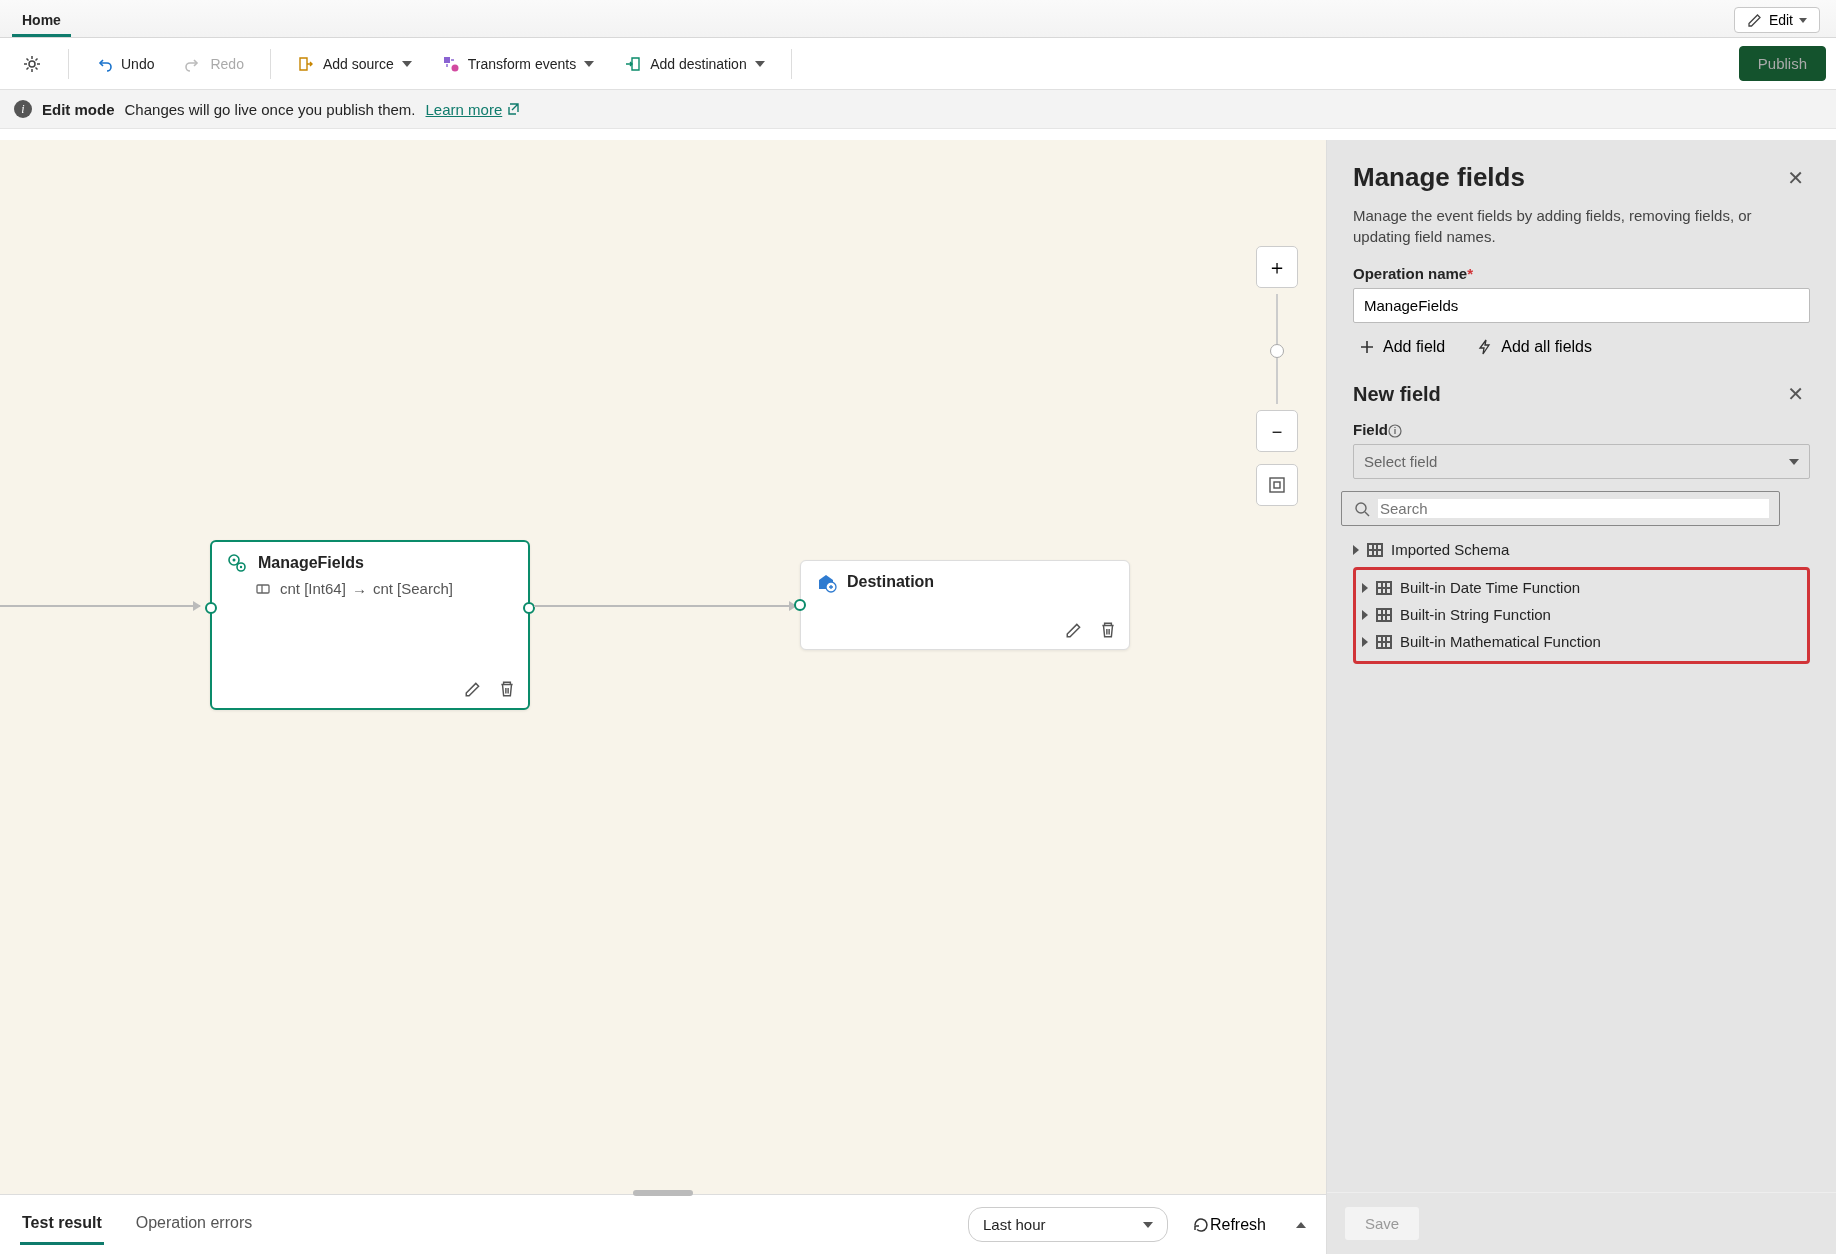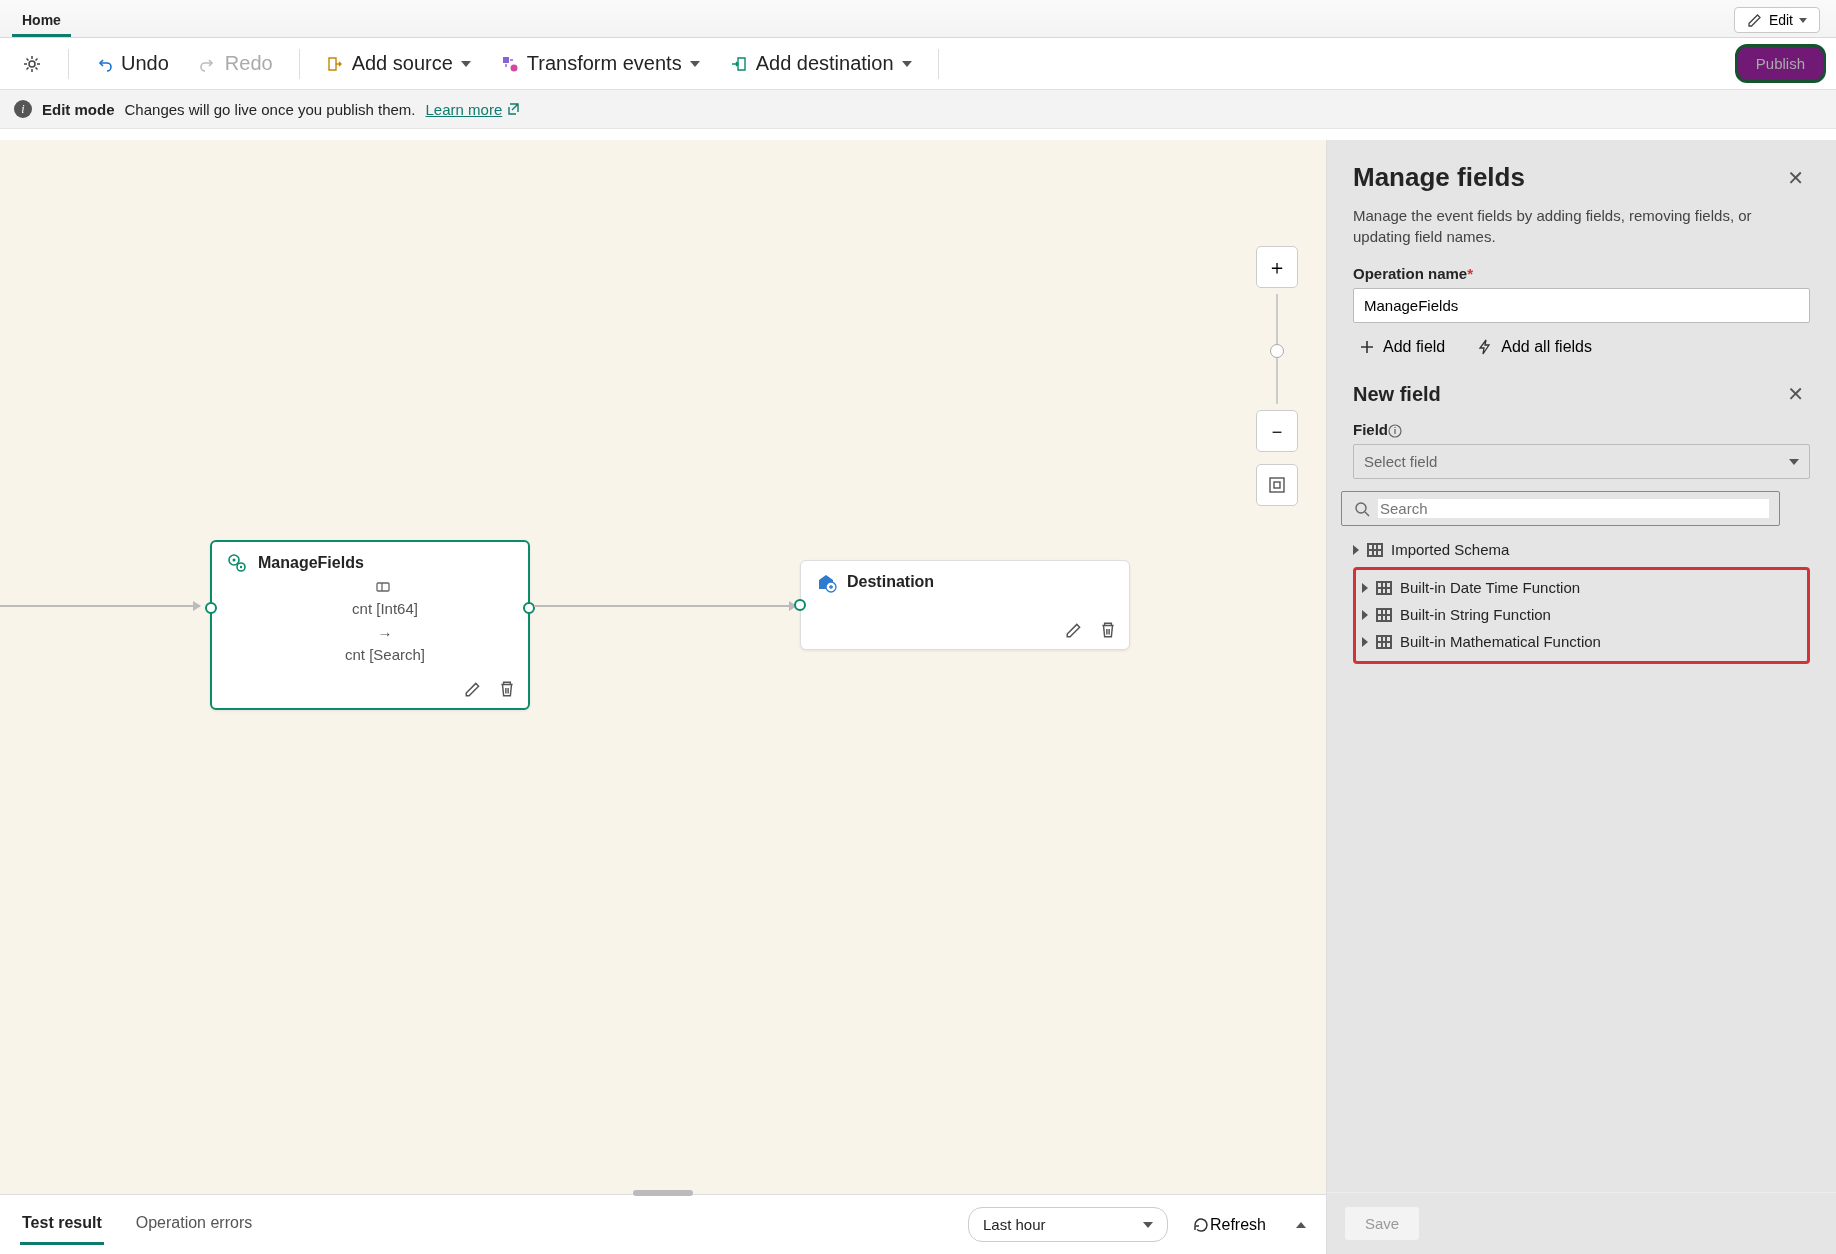--- a/index.html
+++ b/index.html
@@ -14,24 +14,24 @@
   
   .tab-row { height:38px; border-bottom:1px solid #d8d8d8; background:linear-gradient(#fafafa,#f3f3f3); display:flex; align-items:flex-end; padding:0 12px; }
   .tab { padding:8px 10px 6px; font-weight:600; border-bottom:3px solid transparent; cursor:pointer;}
   .tab.active { border-bottom-color:var(--teal); }
   .tab-row-spacer { flex:1; }
   .edit-btn { margin-bottom:4px; margin-right:4px; background:#fff; border:1px solid var(--btn-border); border-radius:4px; padding:4px 12px; display:flex; align-items:center; gap:6px; cursor:pointer; font-size:14px;}
   .caret-down { width:0;height:0;border-left:4px solid transparent;border-right:4px solid transparent;border-top:5px solid #555; display:inline-block;}
 
   
   .toolbar { height:52px; border-bottom:1px solid var(--border); display:flex; align-items:center; padding:0 10px; gap:6px; background:#fff;}
-  .tool-btn { display:flex; align-items:center; gap:8px; padding:6px 12px; background:transparent; border:none; cursor:pointer; font-size:20px; color:var(--text);}
+  .tool-btn { display:flex; align-items:center; gap:8px; padding:6px 12px; background:transparent; border:none; cursor:pointer; font-size:14px; color:var(--text);}
   .tool-btn.disabled { color:#aaa; }
   .vsep { width:1px; height:30px; background:#ddd; margin:0 8px;}
-  .publish-btn { margin-left:auto; background:#701a75; border:3px solid #14532d; color:#aaa; padding:8px 18px; border-radius:12px; font-size:15px;}
+  .publish-btn { margin-left:auto; background:#14532d; border:1px solid #14532d; color:#aaa; padding:8px 18px; border-radius:4px; font-size:15px;}
 
   
   .info-bar { display:flex; align-items:center; gap:10px; padding:10px 14px; background:#f3f3f3; border-bottom:1px solid #e5e5e5; font-size:15px;}
   .info-icon-circle { width:18px;height:18px;border-radius:50%;background:#555;color:#fff;display:flex;align-items:center;justify-content:center;font-size:12px;font-style:italic;font-family:Georgia,serif;}
   .info-bar strong { font-weight:600;}
   .learn-link { color:var(--teal); text-decoration:underline; display:flex; align-items:center; gap:4px;}
 
   
   .workspace { position:absolute; top:140px; left:0; right:0; bottom:0; display:flex; }
   .canvas-col { flex:1; display:flex; flex-direction:column; position:relative; }
@@ -39,21 +39,21 @@
 
   .flow-line { position:absolute; height:2px; background:#bbb; }
   .flow-line::after { content:""; position:absolute; right:-1px; top:-4px; border-left:8px solid #bbb; border-top:5px solid transparent; border-bottom:5px solid transparent;}
   .port { position:absolute; width:12px;height:12px;border:2px solid #777;border-radius:50%;background:#fff;}
   .port.green { border-color:var(--green);}
   .port.teal  { border-color:var(--green);}
 
   .node { position:absolute; background:#fff; border:1px solid #ddd; border-radius:6px; box-shadow:0 1px 3px rgba(0,0,0,.08); }
   .node.selected { border:2px solid var(--green);}
   .node-header { display:flex; align-items:center; gap:10px; padding:10px 14px 6px; font-weight:600; font-size:16px;}
-  .node-body { padding:0 14px 10px 44px; color:#555; font-size:15px; display:flex; align-items:center; gap:6px;flex-direction:column;}
+  .node-body { padding:0 14px 10px 44px; color:#555; font-size:15px; display:flex; align-items:center; gap:6px;}
   .node-actions { position:absolute; right:10px; bottom:8px; display:flex; gap:12px;}
   .icon-btn { background:none;border:none;cursor:pointer;color:#555;padding:2px;}
 
   .canvas-controls { position:absolute; right:28px; top:100px; display:flex; flex-direction:column; align-items:center; gap:0;}
   .ctrl-btn { width:42px;height:42px;background:#fff;border:1px solid #ccc;border-radius:5px;display:flex;align-items:center;justify-content:center;font-size:20px;cursor:pointer;margin:6px 0;}
   .ctrl-track { width:2px;height:110px;background:#ccc;position:relative;}
   .ctrl-thumb { width:14px;height:14px;border:1px solid #aaa;border-radius:50%;background:#fff;position:absolute;left:-6px;top:50px;}
 
   
   .results-bar { height:60px; border-top:1px solid #ddd; background:#fff; display:flex; align-items:center; padding:0 20px; gap:30px; position:relative;}

